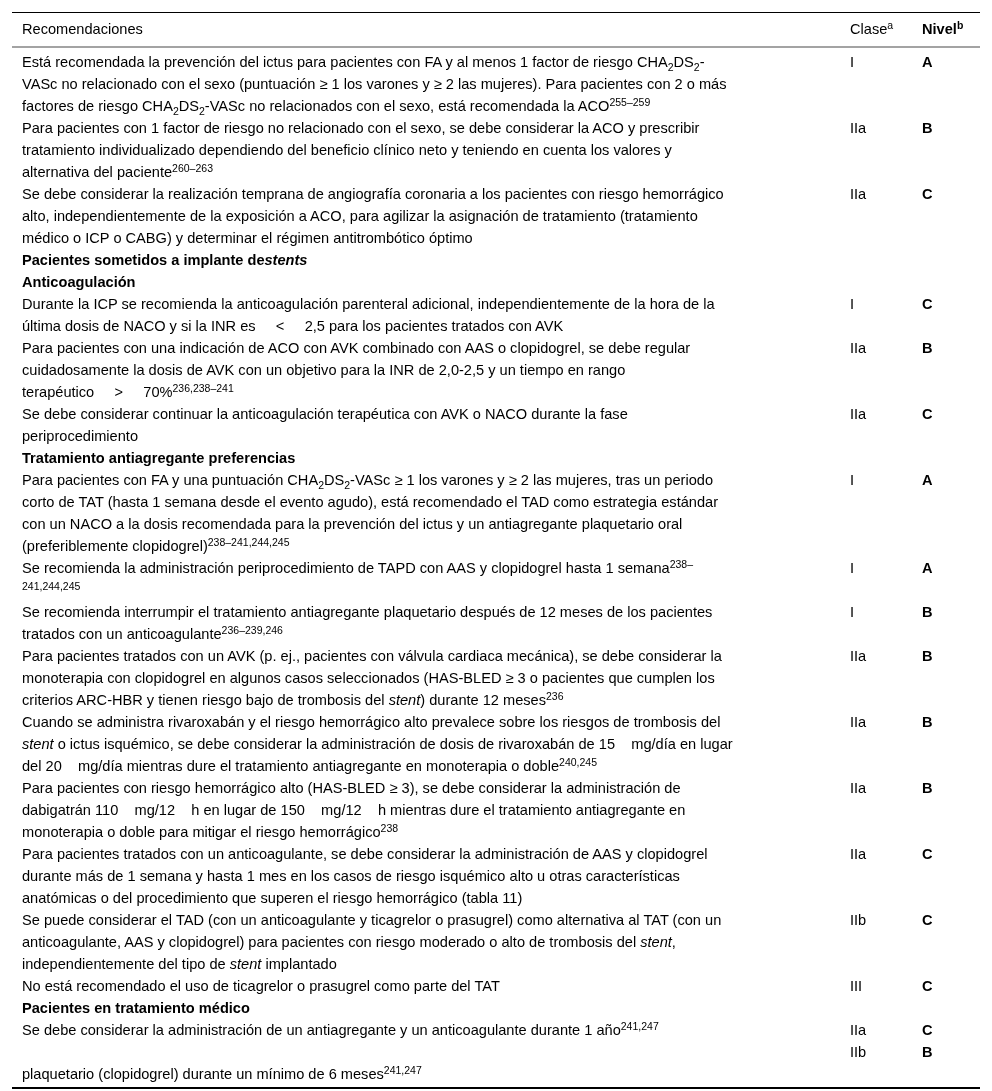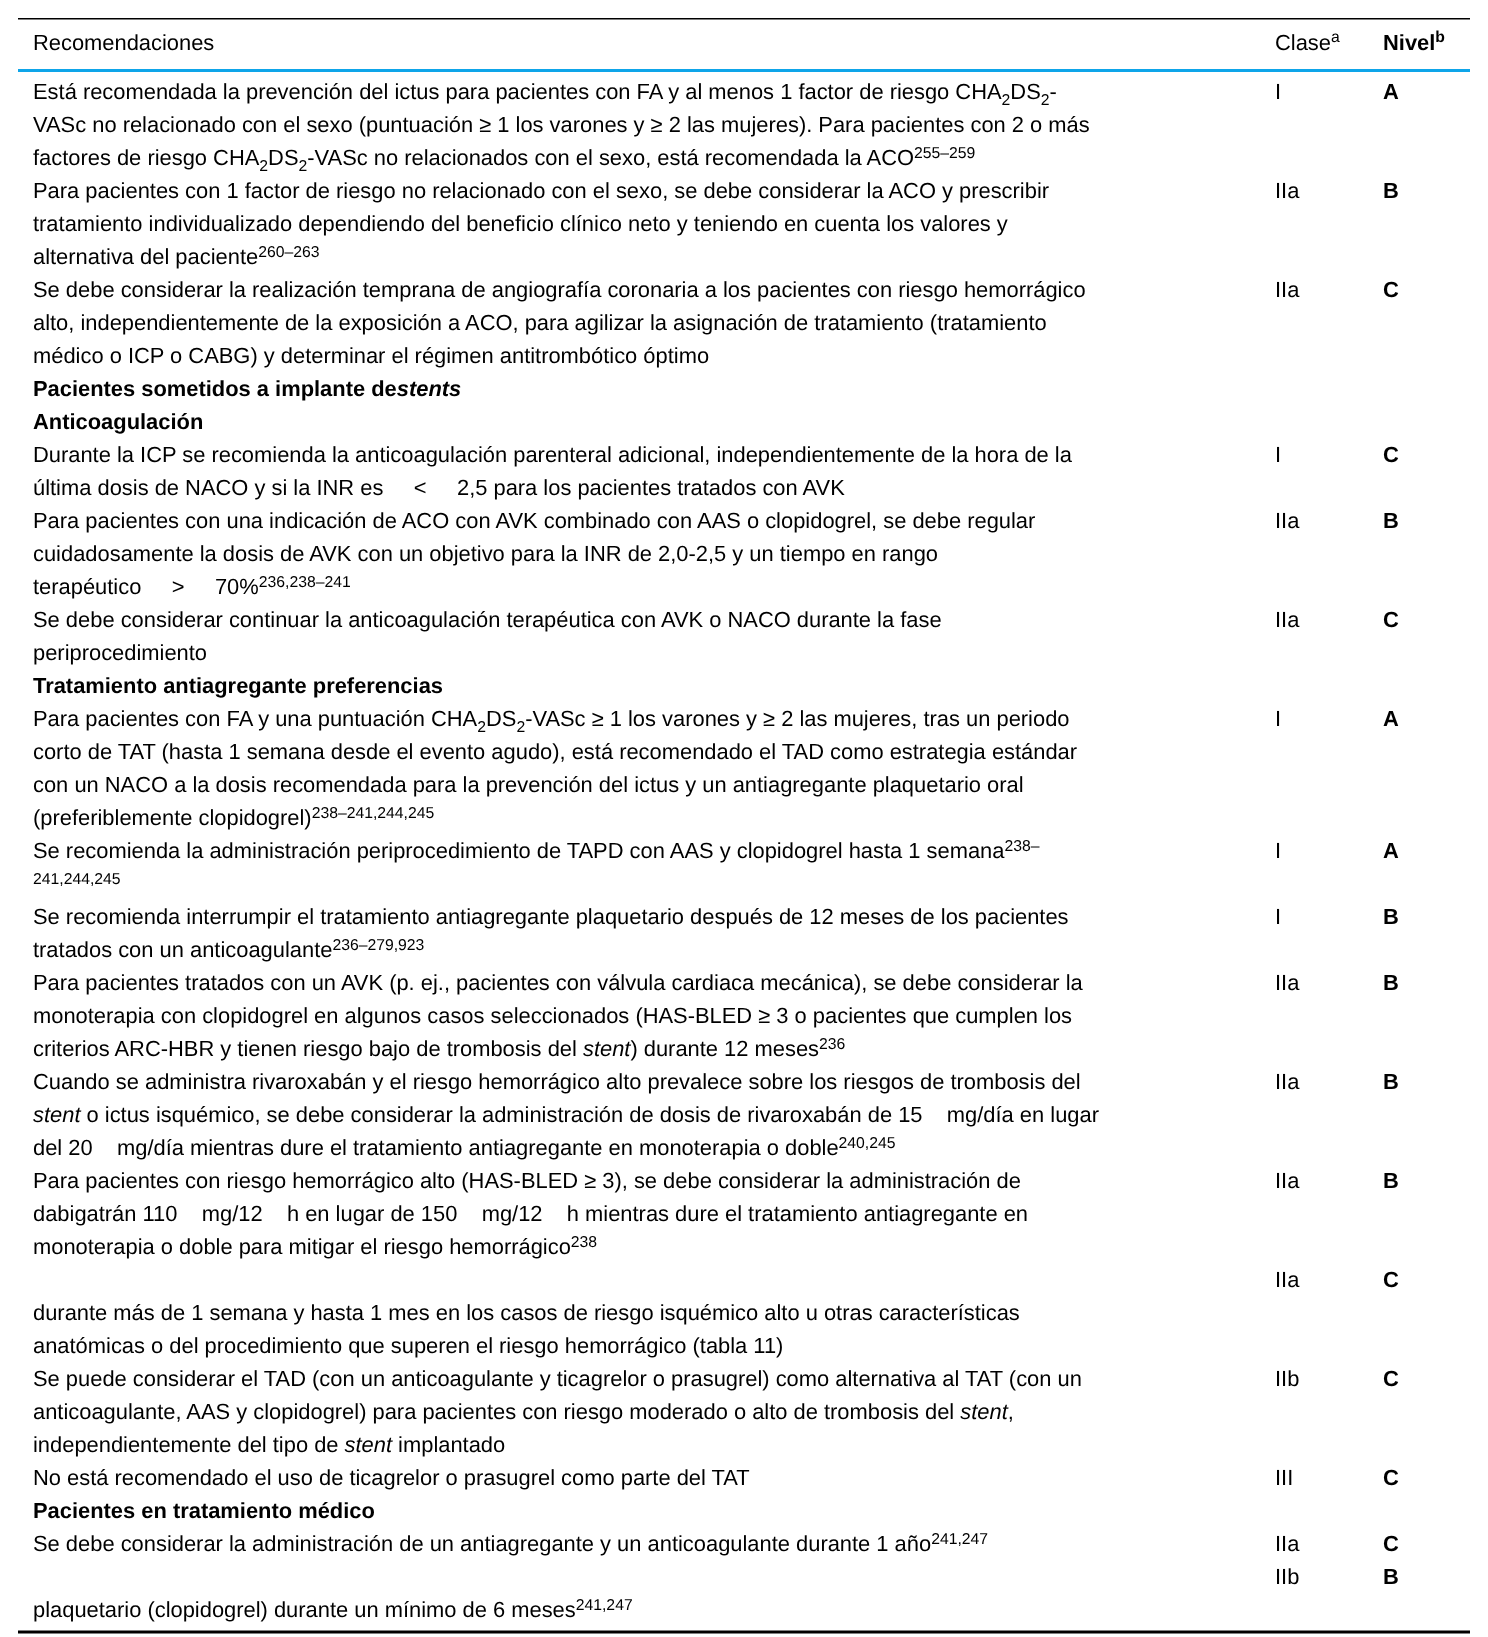--- a/index.html
+++ b/index.html
@@ -13,21 +13,21 @@
   .rec-table {
     position: absolute;
     left: 12px;
     top: 12px;
     width: 968px;
     border-top: 1px solid #000000;
     border-bottom: 2px solid #000000;
   }
   .header-row {
     display: flex;
-    border-bottom: 2px solid #0ea5e9;
+    border-bottom: 2px solid #a3a3a3;
     padding: 7px 0 8px 0;
     font-size: 14.6px;
     line-height: 18px;
     justify-content: space-between;
   }
   .tbody { padding: 3px 0 2px 0; }
   .row { display: flex; font-size: 14.6px; line-height: 22px; }
   .cell { flex-shrink: 0; }
   .cell-rec { width: 828px; padding-left: 10px; }
   .cell-clase { width: 72px; padding-left: 10px; }
@@ -116,41 +116,41 @@
           <div class="cell cell-rec"><span>Para pacientes con FA y una puntuación CHA</span><sub>2</sub><span>DS</span><sub>2</sub><span>-VASc ≥ 1 los varones y ≥ 2 las mujeres, tras un periodo</span><br><span>corto de TAT (hasta 1 semana desde el evento agudo), está recomendado el TAD como estrategia estándar</span><br><span>con un NACO a la dosis recomendada para la prevención del ictus y un antiagregante plaquetario oral</span><br><span>(preferiblemente clopidogrel)</span><sup>238–241,244,245</sup></div>
           <div class="cell cell-clase">I</div>
           <div class="cell cell-nivel">A</div>
         </div>
         <div class="row">
           <div class="cell cell-rec"><span>Se recomienda la administración periprocedimiento de TAPD con AAS y clopidogrel hasta 1 semana</span><sup>238–</sup><br><sup>241,244,245</sup></div>
           <div class="cell cell-clase">I</div>
           <div class="cell cell-nivel">A</div>
         </div>
         <div class="row">
-          <div class="cell cell-rec"><span>Se recomienda interrumpir el tratamiento antiagregante plaquetario después de 12 meses de los pacientes</span><br><span>tratados con un anticoagulante</span><sup>236–279,923</sup></div>
+          <div class="cell cell-rec"><span>Se recomienda interrumpir el tratamiento antiagregante plaquetario después de 12 meses de los pacientes</span><br><span>tratados con un anticoagulante</span><sup>236–239,246</sup></div>
           <div class="cell cell-clase">I</div>
           <div class="cell cell-nivel">B</div>
         </div>
         <div class="row">
           <div class="cell cell-rec"><span>Para pacientes tratados con un AVK (p. ej., pacientes con válvula cardiaca mecánica), se debe considerar la</span><br><span>monoterapia con clopidogrel en algunos casos seleccionados (HAS-BLED ≥ 3 o pacientes que cumplen los</span><br><span>criterios ARC-HBR y tienen riesgo bajo de trombosis del </span><span class="it">stent</span><span>) durante 12 meses</span><sup>236</sup></div>
           <div class="cell cell-clase">IIa</div>
           <div class="cell cell-nivel">B</div>
         </div>
         <div class="row">
           <div class="cell cell-rec"><span>Cuando se administra rivaroxabán y el riesgo hemorrágico alto prevalece sobre los riesgos de trombosis del</span><br><span class="it">stent</span><span> o ictus isquémico, se debe considerar la administración de dosis de rivaroxabán de 15&nbsp;&nbsp;&nbsp;&nbsp;mg/día en lugar</span><br><span>del 20&nbsp;&nbsp;&nbsp;&nbsp;mg/día mientras dure el tratamiento antiagregante en monoterapia o doble</span><sup>240,245</sup></div>
           <div class="cell cell-clase">IIa</div>
           <div class="cell cell-nivel">B</div>
         </div>
         <div class="row">
           <div class="cell cell-rec"><span>Para pacientes con riesgo hemorrágico alto (HAS-BLED ≥ 3), se debe considerar la administración de</span><br><span>dabigatrán 110&nbsp;&nbsp;&nbsp;&nbsp;mg/12&nbsp;&nbsp;&nbsp;&nbsp;h en lugar de 150&nbsp;&nbsp;&nbsp;&nbsp;mg/12&nbsp;&nbsp;&nbsp;&nbsp;h mientras dure el tratamiento antiagregante en</span><br><span>monoterapia o doble para mitigar el riesgo hemorrágico</span><sup>238</sup></div>
           <div class="cell cell-clase">IIa</div>
           <div class="cell cell-nivel">B</div>
         </div>
         <div class="row">
-          <div class="cell cell-rec"><br><span>durante más de 1 semana y hasta 1 mes en los casos de riesgo isquémico alto u otras características</span><br><span>anatómicas o del procedimiento que superen el riesgo hemorrágico (tabla 11)</span></div>
+          <div class="cell cell-rec"><span>Para pacientes tratados con un anticoagulante, se debe considerar la administración de AAS y clopidogrel</span><br><span>durante más de 1 semana y hasta 1 mes en los casos de riesgo isquémico alto u otras características</span><br><span>anatómicas o del procedimiento que superen el riesgo hemorrágico (tabla 11)</span></div>
           <div class="cell cell-clase">IIa</div>
           <div class="cell cell-nivel">C</div>
         </div>
         <div class="row">
           <div class="cell cell-rec"><span>Se puede considerar el TAD (con un anticoagulante y ticagrelor o prasugrel) como alternativa al TAT (con un</span><br><span>anticoagulante, AAS y clopidogrel) para pacientes con riesgo moderado o alto de trombosis del </span><span class="it">stent</span><span>,</span><br><span>independientemente del tipo de </span><span class="it">stent</span><span> implantado</span></div>
           <div class="cell cell-clase">IIb</div>
           <div class="cell cell-nivel">C</div>
         </div>
         <div class="row">
           <div class="cell cell-rec"><span>No está recomendado el uso de ticagrelor o prasugrel como parte del TAT</span></div>

